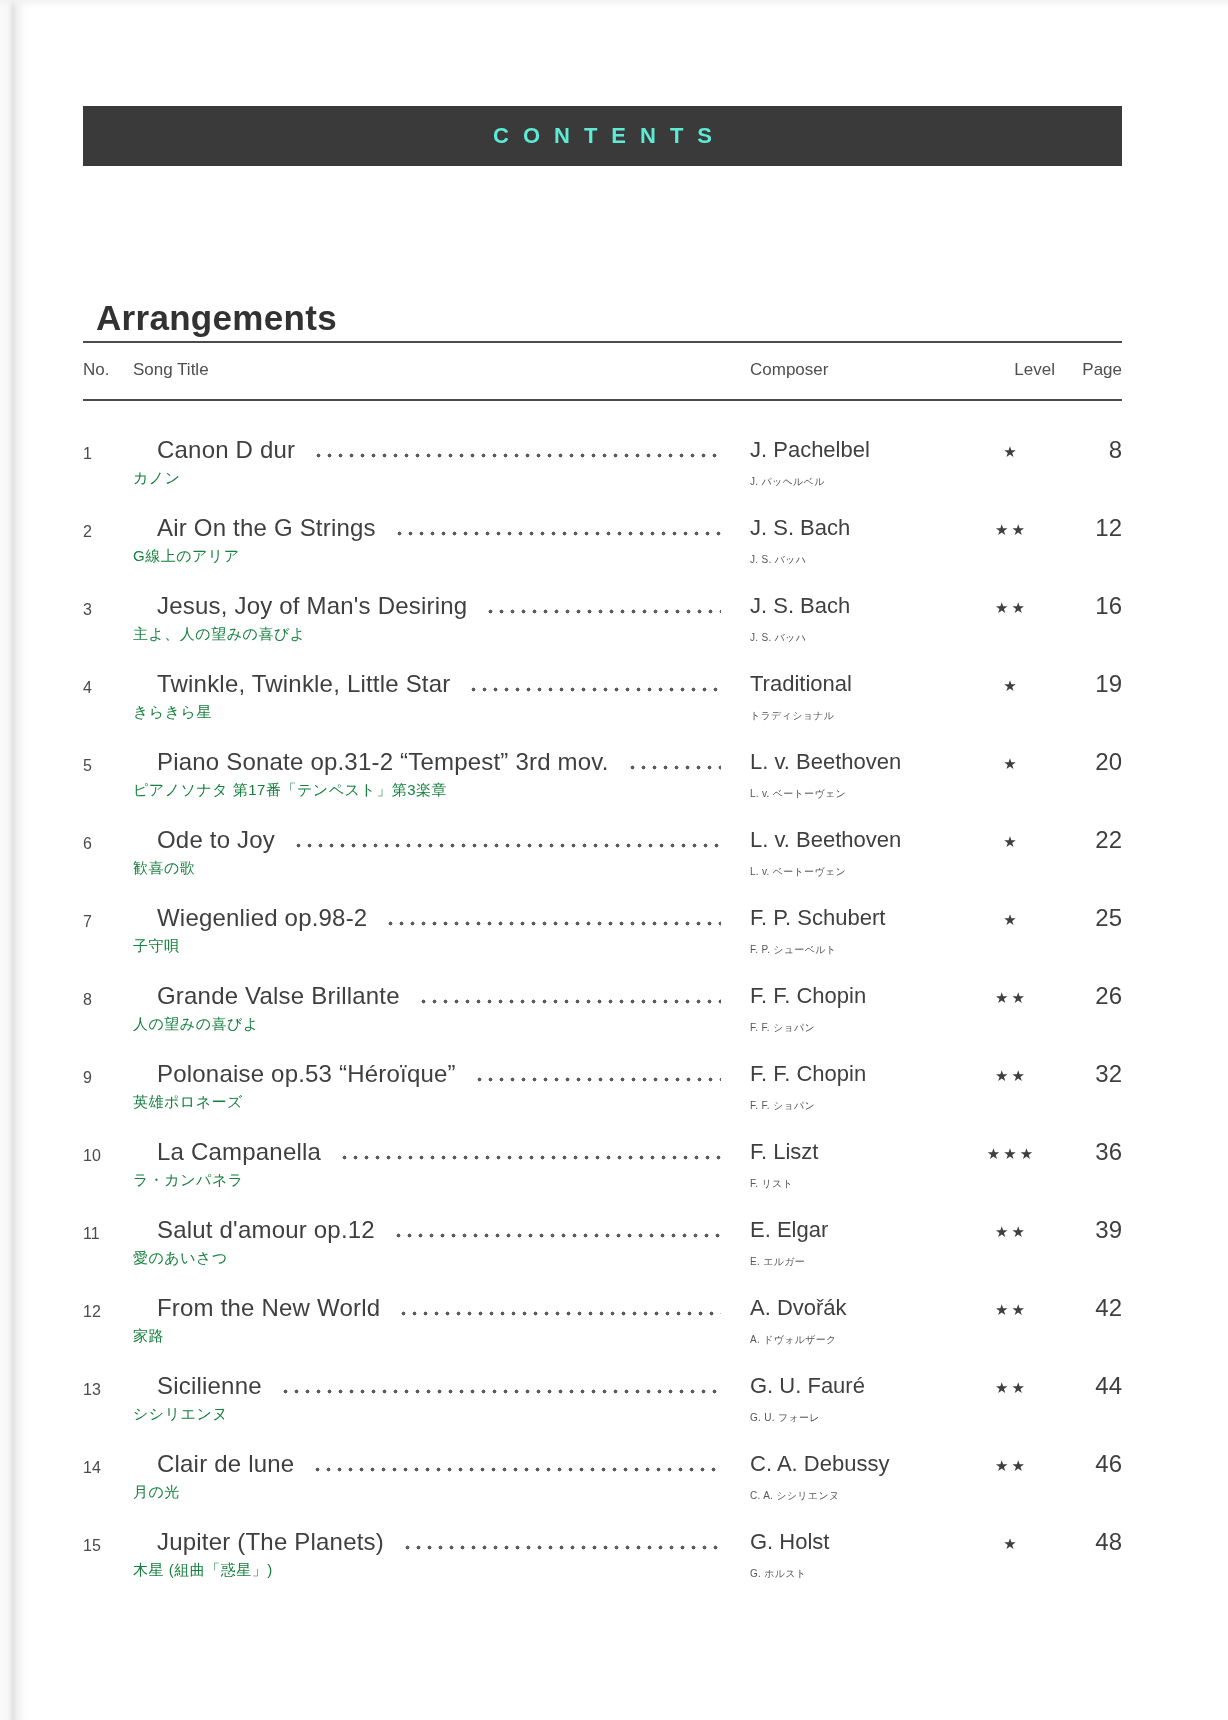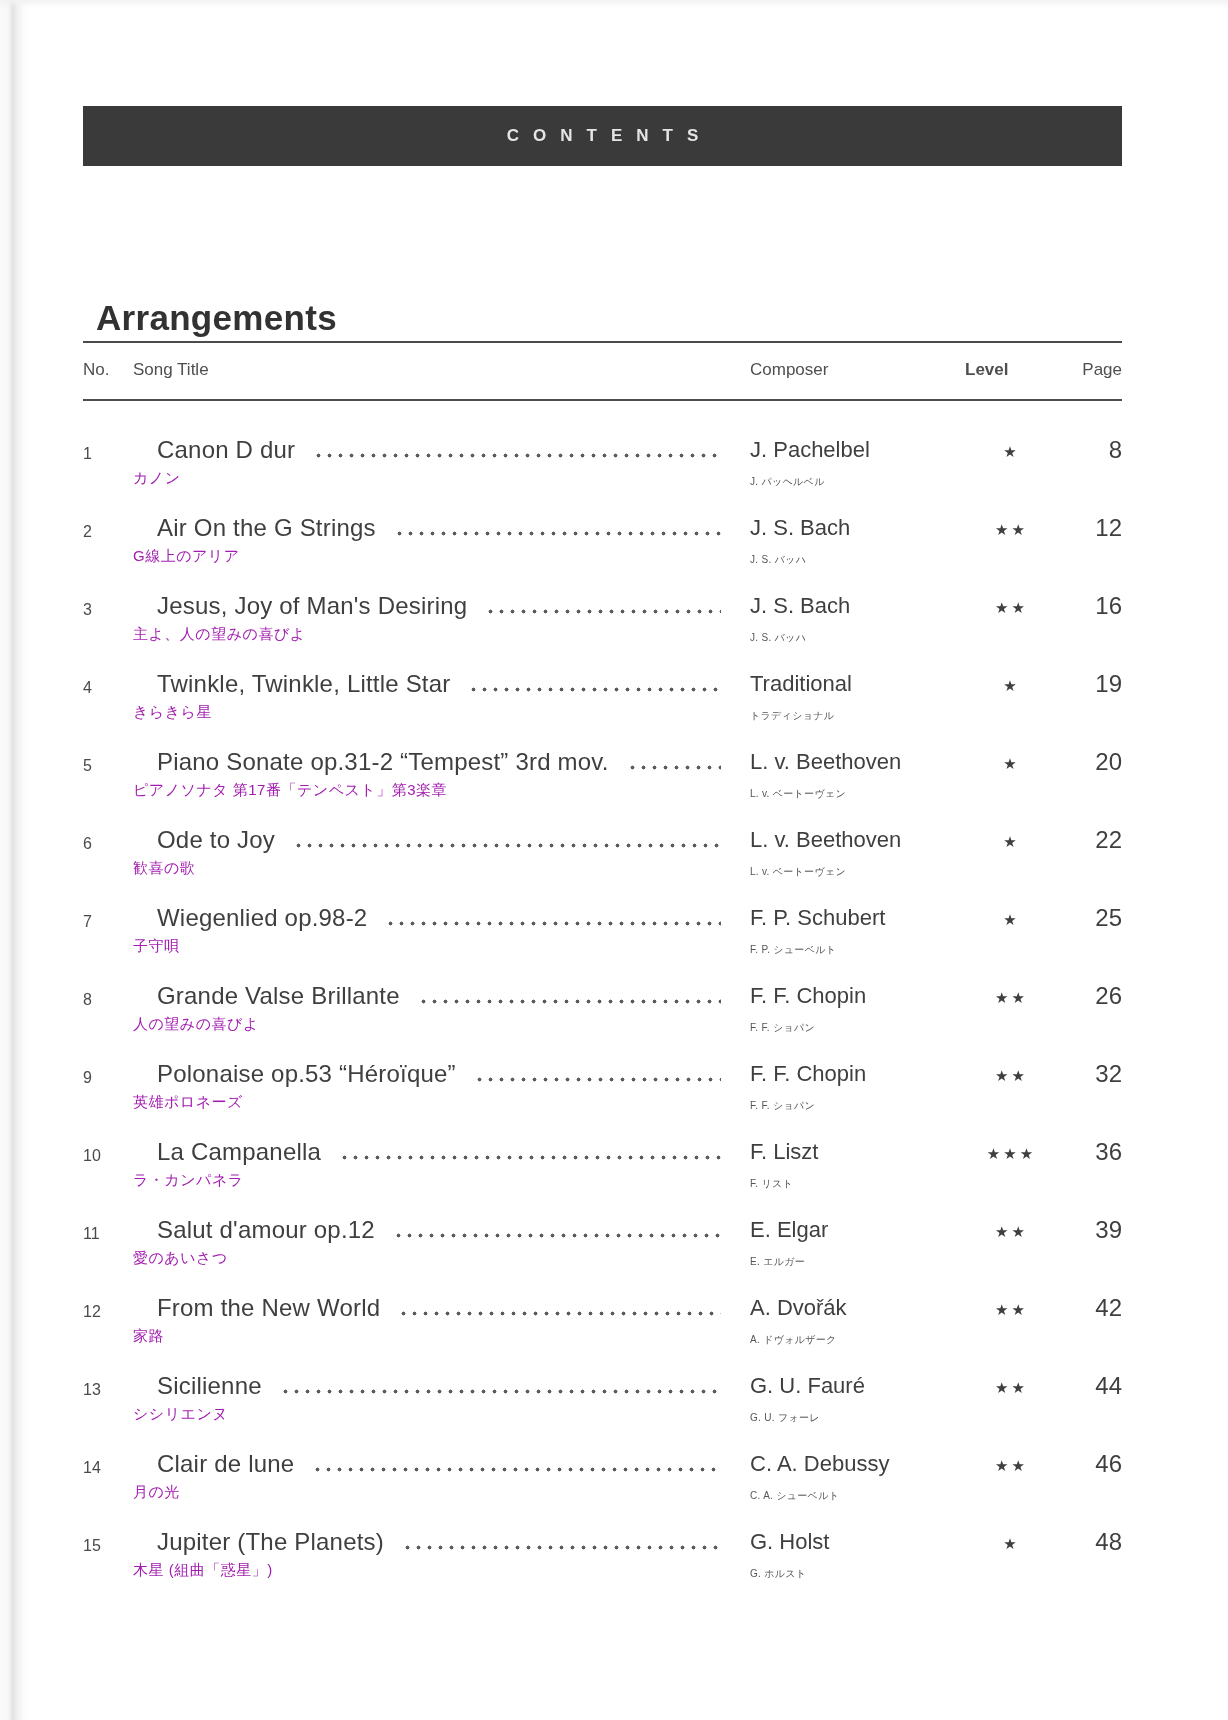--- a/index.html
+++ b/index.html
@@ -22,21 +22,21 @@
     position: absolute; left: 0; top: 0; width: 100%; height: 8px;
     background: linear-gradient(to bottom, #f2f2f2, rgba(255,255,255,0));
   }
 
   .banner {
     position: absolute; left: 83px; top: 106px; width: 1039px; height: 60px;
     background: #3a3a3a;
     display: flex; align-items: center; justify-content: center;
   }
   .banner-text {
-    color: #e5e5e5; font-size: 17px; font-weight: bold;
+    color: #5eead4; font-size: 22px; font-weight: bold;
     letter-spacing: 14px; padding-left: 14px; 
   }
 
   .section-title {
     position: absolute; left: 83px; top: 286px; margin: 13px;
     font-size: 35px; line-height: 38px; font-weight: bold;
     letter-spacing: 0.3px; color: #323232;
   }
 
   .rule { position: absolute; left: 83px; width: 1039px; height: 2px; background: #4c4c4c; }
@@ -46,21 +46,21 @@
   
   .grid5 {
     display: grid;
     grid-template-columns: 50px 617px 215px 90px 67px;
   }
 
   .table-header {
     position: absolute; left: 83px; top: 360px; width: 1039px;
     font-size: 17px; color: #4f4f4f;
   }
-  .th-level { text-align: left; font-weight: bold; }
+  .th-level { text-align: right; }
   .th-page  { text-align: right; }
 
   .rows { position: absolute; left: 83px; top: 437px; width: 1039px; }
   .row { height: 78px; }
 
   .cell-no {
     font-size: 16px; color: #4a4a4a; padding-top: 7px; line-height: 19px;
   }
   .cell-title { padding-right: 25px; }
   .title-line { display: flex; align-items: baseline; }
@@ -70,21 +70,21 @@
   }
   .leader {
     flex: 1 1 auto; align-self: stretch;
     margin: 0 4px 0 18px;
     background-image: radial-gradient(circle, #5c5c5c 1.7px, rgba(0,0,0,0) 2.2px);
     background-size: 11px 5px;
     background-repeat: repeat-x;
     background-position: left 16px;
   }
   .title-ja {
-    font-size: 15px; line-height: 17px; color: #a21caf;
+    font-size: 15px; line-height: 17px; color: #15803d;
     margin-top: 6px; letter-spacing: 0.5px;
   }
   .composer {
     font-size: 22px; line-height: 26px; color: #3f3f3f; white-space: nowrap;
   }
   .composer-ja {
     font-size: 10px; line-height: 16px; color: #565656;
     margin-top: 11px; letter-spacing: 0.3px;
   }
   .cell-level {
@@ -346,21 +346,21 @@
     <div class="cell-no">14</div>
     <div class="cell-title">
       <div class="title-line">
         <span class="title">Clair de lune</span>
         <span class="leader"></span>
       </div>
       <div class="title-ja">月の光</div>
     </div>
     <div class="cell-composer">
       <div class="composer">C. A. Debussy</div>
-      <div class="composer-ja">C. A. シューベルト</div>
+      <div class="composer-ja">C. A. シシリエンヌ</div>
     </div>
     <div class="cell-level">★★</div>
     <div class="cell-page">46</div>
   </div>
 
   <div class="row grid5">
     <div class="cell-no">15</div>
     <div class="cell-title">
       <div class="title-line">
         <span class="title">Jupiter (The Planets)</span>

